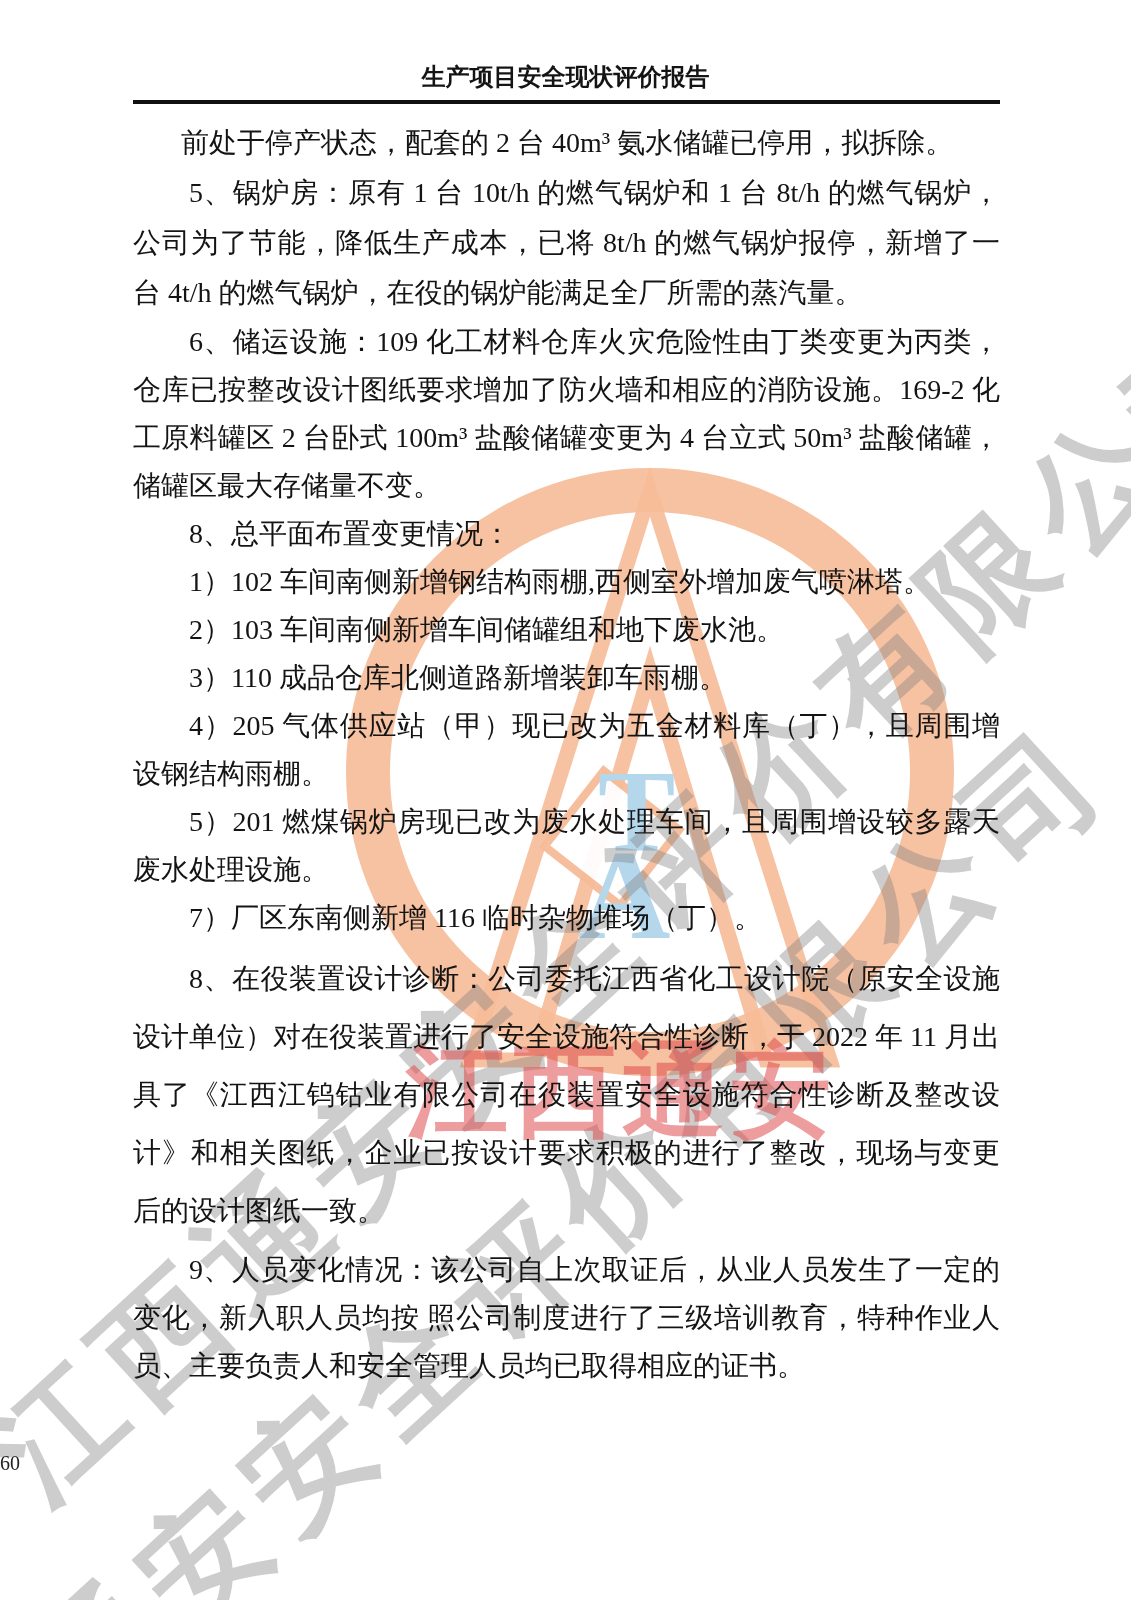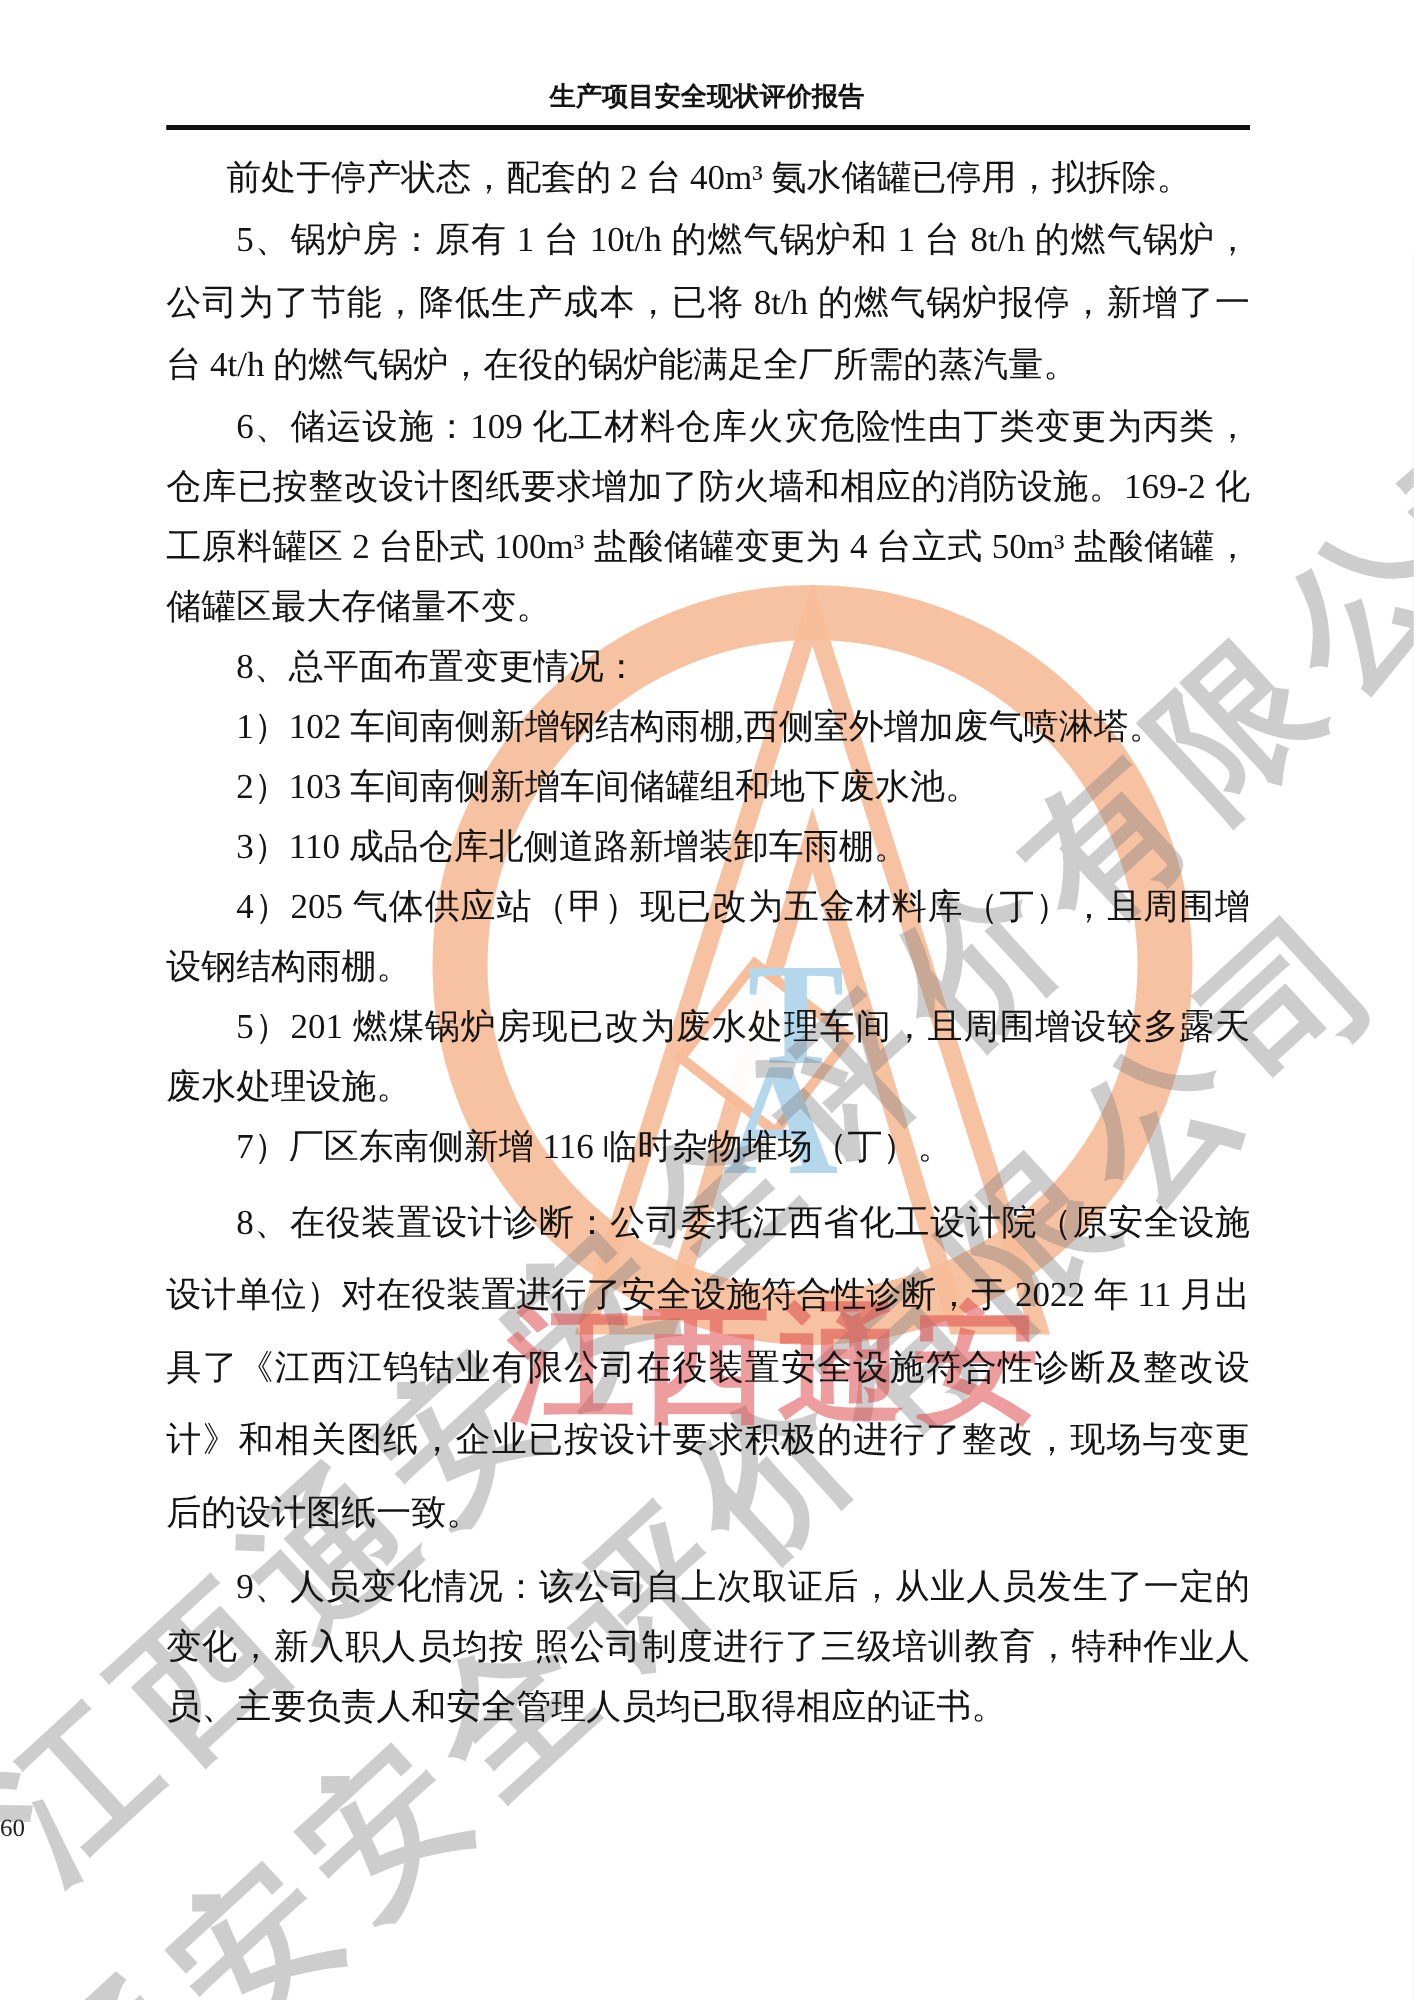--- a/index.html
+++ b/index.html
@@ -31,21 +31,21 @@
     position:absolute; left:406px; top:1024px;
     font-size:102px; font-weight:bold; letter-spacing:6px;
     color:rgba(222,77,77,0.55);
     font-family:"Liberation Serif","DejaVu Serif",serif;
   }
 
   
   .doc { position:relative; z-index:1; }
   .header { padding-top:62px; text-align:center; font-weight:bold;
             font-size:21px; line-height:30px; }
-  .header .l2 { font-size:21px; }
+  .header .l2 { font-size:24px; }
   .rule { margin:8px 131px 0 133px; border-bottom:4px solid #101010; }
   .content { margin:14px 131px 0 133px; text-align:justify; font-size:28px; }
   .content p { margin:0; text-indent:2em; line-height:48px; }
   .content p.noindent { text-indent:0;margin-left:48px; }
   .content p.lh50 { line-height:50px; }
   .content p.lh58 { line-height:58px; }
   .content p.mt8  { margin-top:8px; }
   .content p.mt6  { margin-top:6px; }
   .pagenum {
     position:absolute; left:0; top:1452px; width:100%;

